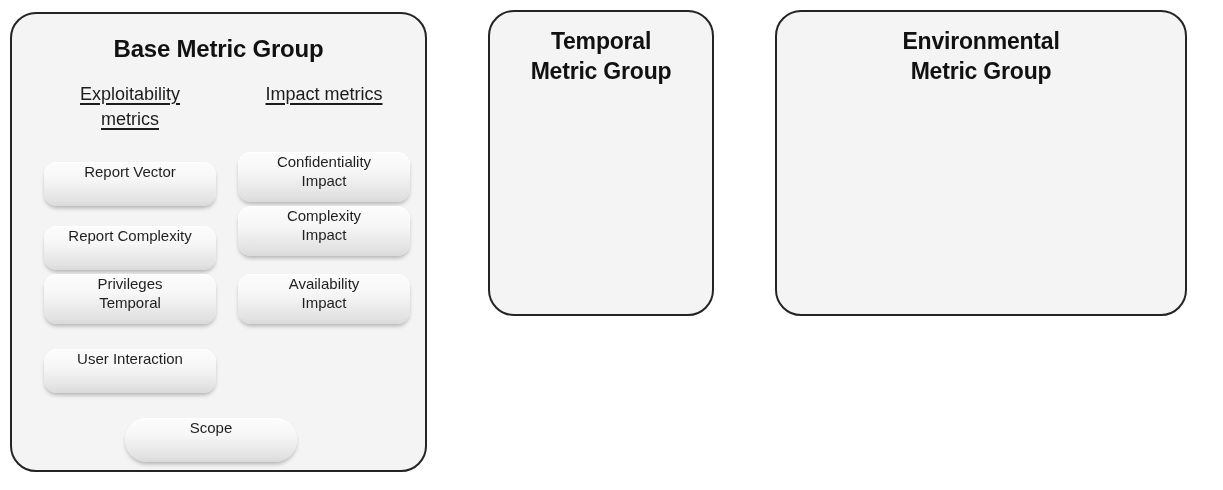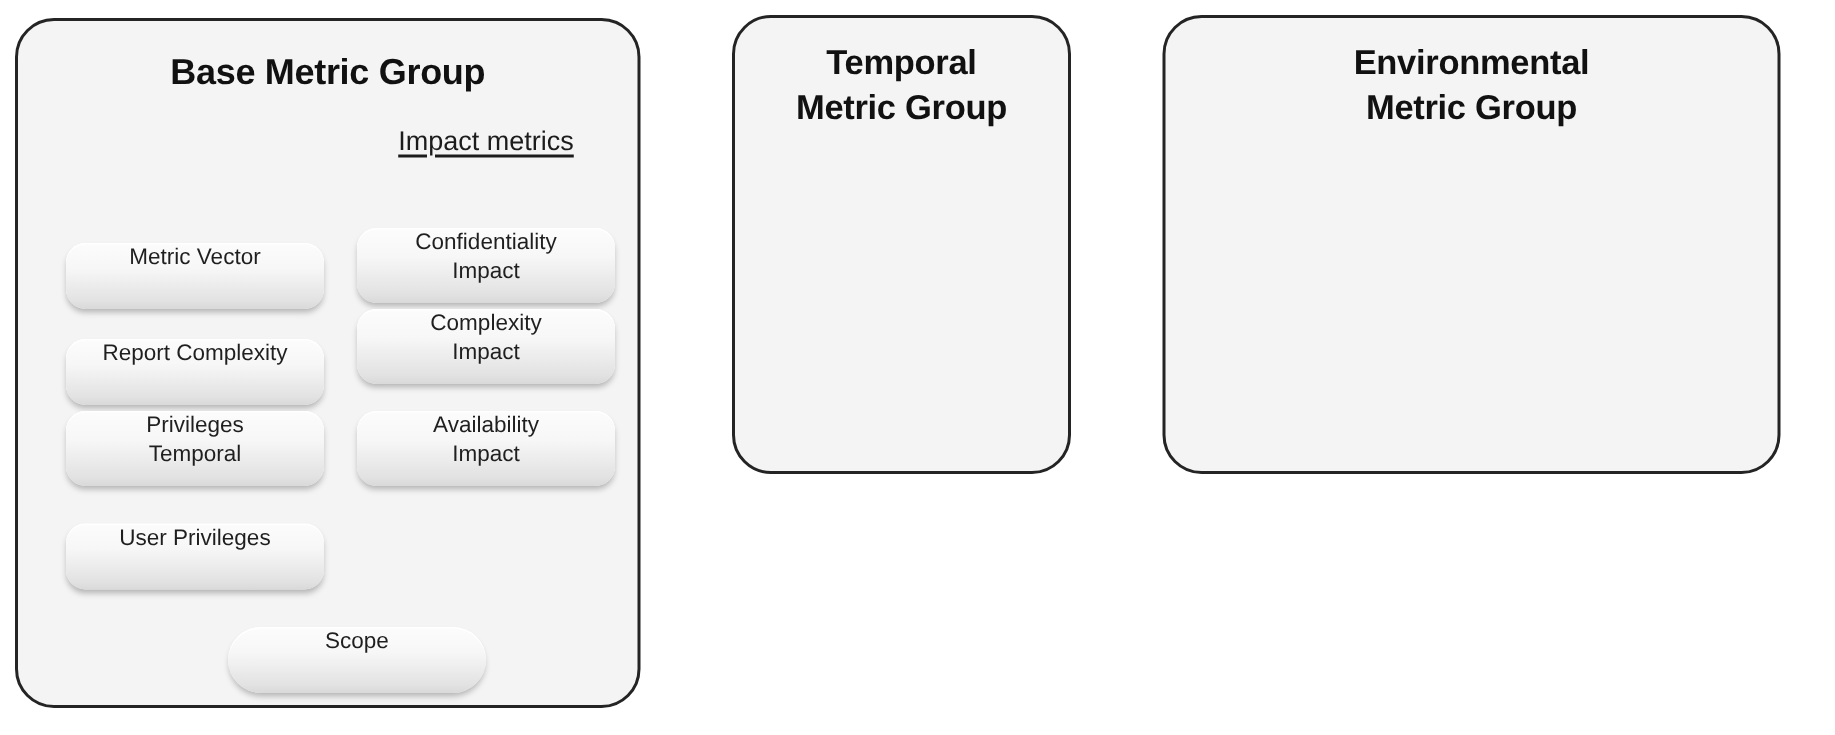--- a/index.html
+++ b/index.html
@@ -94,55 +94,59 @@
   
   #m-attack-vector      { left: 32px;  top: 148px; width: 172px; height: 44px; }
   #m-attack-complexity  { left: 32px;  top: 212px; width: 172px; height: 44px; }
   #m-privileges         { left: 32px;  top: 260px; width: 172px; height: 50px; }
   #m-user-interaction   { left: 32px;  top: 335px; width: 172px; height: 44px; }
   
   #m-conf-impact        { left: 226px; top: 138px; width: 172px; height: 50px; }
   #m-integ-impact       { left: 226px; top: 192px; width: 172px; height: 50px; }
   #m-avail-impact       { left: 226px; top: 260px; width: 172px; height: 50px; }
   
-  #m-scope              { left: 140px; top: 404px; width: 172px; height: 44px; }
+  #m-scope              { left: 113px; top: 404px; width: 172px; height: 44px; }
 
   
   #m-exploit-code       { left: 510px; top: 108px; width: 172px; height: 50px; }
   #m-remediation        { left: 506px; top: 186px; width: 180px; height: 40px; }
   #m-report-confidence  { left: 510px; top: 244px; width: 172px; height: 50px; }
 </style>
 </head>
 <body>
 
 <div id="canvas">
 
   <div class="group-panel" id="panel-base">
 
     <div class="group-title">Base Metric Group</div>
 
+    <div class="col-header" id="hdr-exploitability">
+      <span>Exploitability</span><br>
+      <span>metrics</span>
+    </div>
 
     <div class="col-header" id="hdr-impact">
       <span>Impact metrics</span>
     </div>
 
     <div class="metric" id="m-attack-vector">
-      <span class="metric-text">Metric Vector</span>
+      <span class="metric-text">Report Vector</span>
     </div>
 
     <div class="metric" id="m-attack-complexity">
       <span class="metric-text">Report Complexity</span>
     </div>
 
     <div class="metric" id="m-privileges">
       <span class="metric-text"><span>Privileges</span><br><span>Temporal</span></span>
     </div>
 
     <div class="metric" id="m-user-interaction">
-      <span class="metric-text">User Privileges</span>
+      <span class="metric-text">User Interaction</span>
     </div>
 
     <div class="metric" id="m-conf-impact">
       <span class="metric-text"><span>Confidentiality</span><br><span>Impact</span></span>
     </div>
 
     <div class="metric" id="m-integ-impact">
       <span class="metric-text"><span>Complexity</span><br><span>Impact</span></span>
     </div>
 

